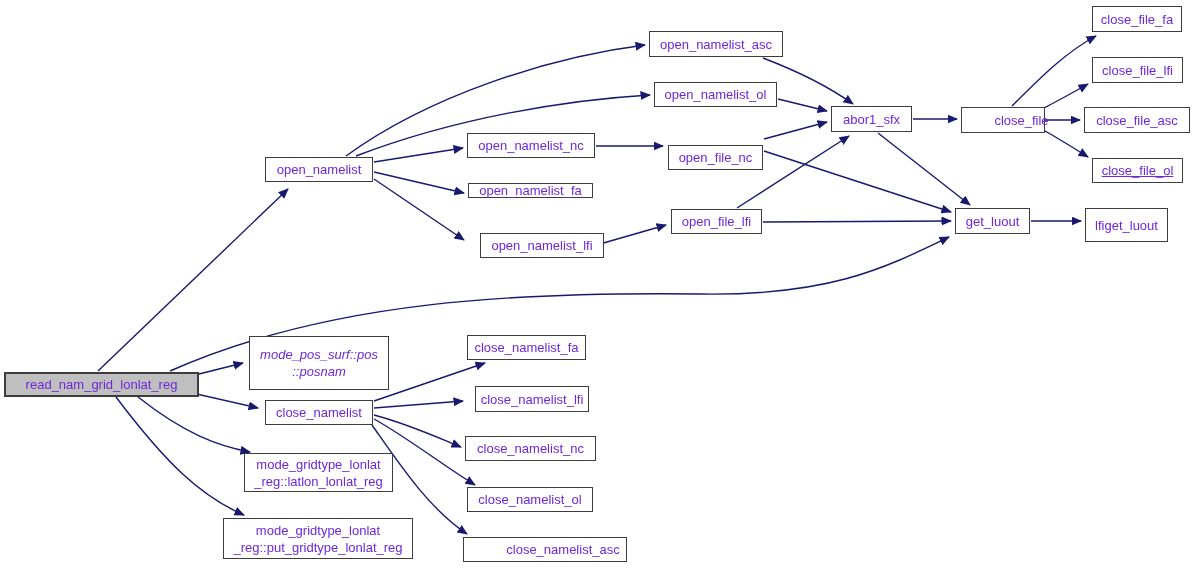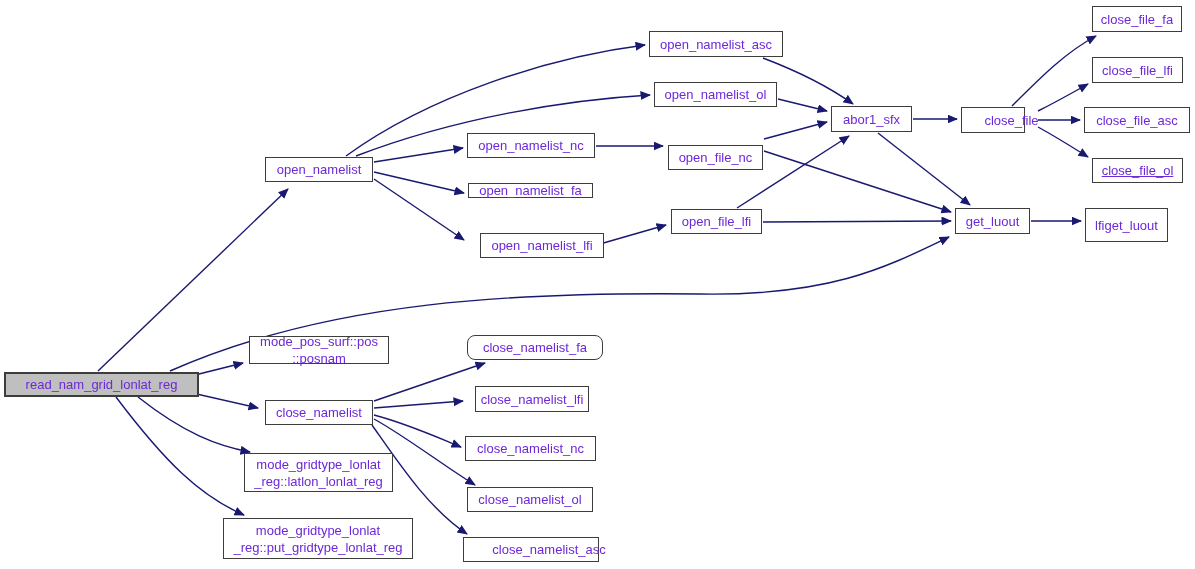--- a/index.html
+++ b/index.html
@@ -98,33 +98,33 @@
   <div class="node root" style="left:4px;   top:372px; width:195px; height:25px;">read_nam_grid_lonlat_reg</div>
   <div class="node" style="left:265px; top:157px; width:108px; height:25px;">open_namelist</div>
   <div class="node" style="left:649px; top:31px;  width:134px; height:26px;">open_namelist_asc</div>
   <div class="node" style="left:654px; top:82px;  width:123px; height:25px;">open_namelist_ol</div>
   <div class="node" style="left:467px; top:133px; width:128px; height:25px;">open_namelist_nc</div>
   <div class="node" style="left:468px; top:183px; width:125px; height:15px;">open_namelist_fa</div>
   <div class="node" style="left:468px; top:233px; width:124px; height:25px;margin-left:12px;">open_namelist_lfi</div>
   <div class="node" style="left:668px; top:133px; width:95px;  height:25px;margin-top:12px;">open_file_nc</div>
   <div class="node" style="left:671px; top:209px; width:91px;  height:25px;">open_file_lfi</div>
   <div class="node" style="left:831px; top:106px; width:81px;  height:26px;">abor1_sfx</div>
-  <div class="node" style="left:961px; top:107px; width:64px;  height:26px;padding-left:37px;">close_file</div>
+  <div class="node" style="left:961px; top:107px; width:84px;  height:26px;padding-left:37px;">close_file</div>
   <div class="node" style="left:1092px;top:6px;   width:90px;  height:26px;">close_file_fa</div>
   <div class="node" style="left:1092px;top:57px;  width:91px;  height:26px;">close_file_lfi</div>
   <div class="node" style="left:1084px;top:107px; width:106px; height:26px;">close_file_asc</div>
   <div class="node" style="left:1092px;top:158px; width:91px;  height:25px;text-decoration:underline;">close_file_ol</div>
   <div class="node" style="left:955px; top:208px; width:75px;  height:26px;">get_luout</div>
   <div class="node" style="left:1085px;top:208px; width:83px;  height:34px;">lfiget_luout</div>
-  <div class="node" style="left:249px; top:336px; width:140px; height:28px;">mode_pos_surf::pos
+  <div class="node" style="left:249px; top:336px; width:140px; height:54px;font-style:italic;">mode_pos_surf::pos
 ::posnam</div>
   <div class="node" style="left:265px; top:400px; width:108px; height:25px;">close_namelist</div>
-  <div class="node" style="left:467px; top:335px; width:136px; height:25px;border-radius:8px;">close_namelist_fa</div>
+  <div class="node" style="left:467px; top:335px; width:119px; height:25px;">close_namelist_fa</div>
   <div class="node" style="left:467px; top:386px; width:114px; height:26px;margin-left:8px;">close_namelist_lfi</div>
   <div class="node" style="left:465px; top:436px; width:131px; height:25px;">close_namelist_nc</div>
   <div class="node" style="left:467px; top:487px; width:126px; height:25px;">close_namelist_ol</div>
-  <div class="node" style="left:463px; top:537px; width:136px; height:25px;padding-left:36px;">close_namelist_asc</div>
+  <div class="node" style="left:463px; top:537px; width:164px; height:25px;padding-left:36px;">close_namelist_asc</div>
   <div class="node" style="left:244px; top:453px; width:149px; height:39px;">mode_gridtype_lonlat
 _reg::latlon_lonlat_reg</div>
   <div class="node" style="left:223px; top:518px; width:190px; height:41px;">mode_gridtype_lonlat
 _reg::put_gridtype_lonlat_reg</div>
 
 </div>
 
 </body></html>

